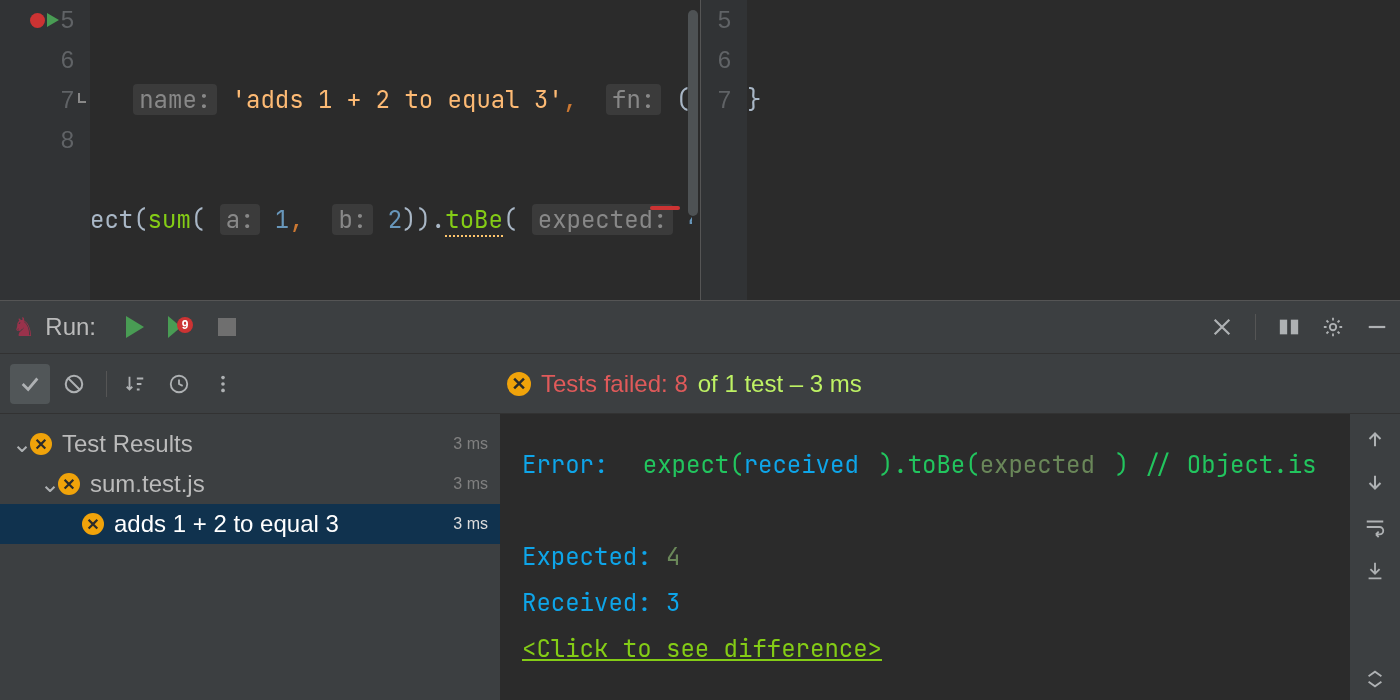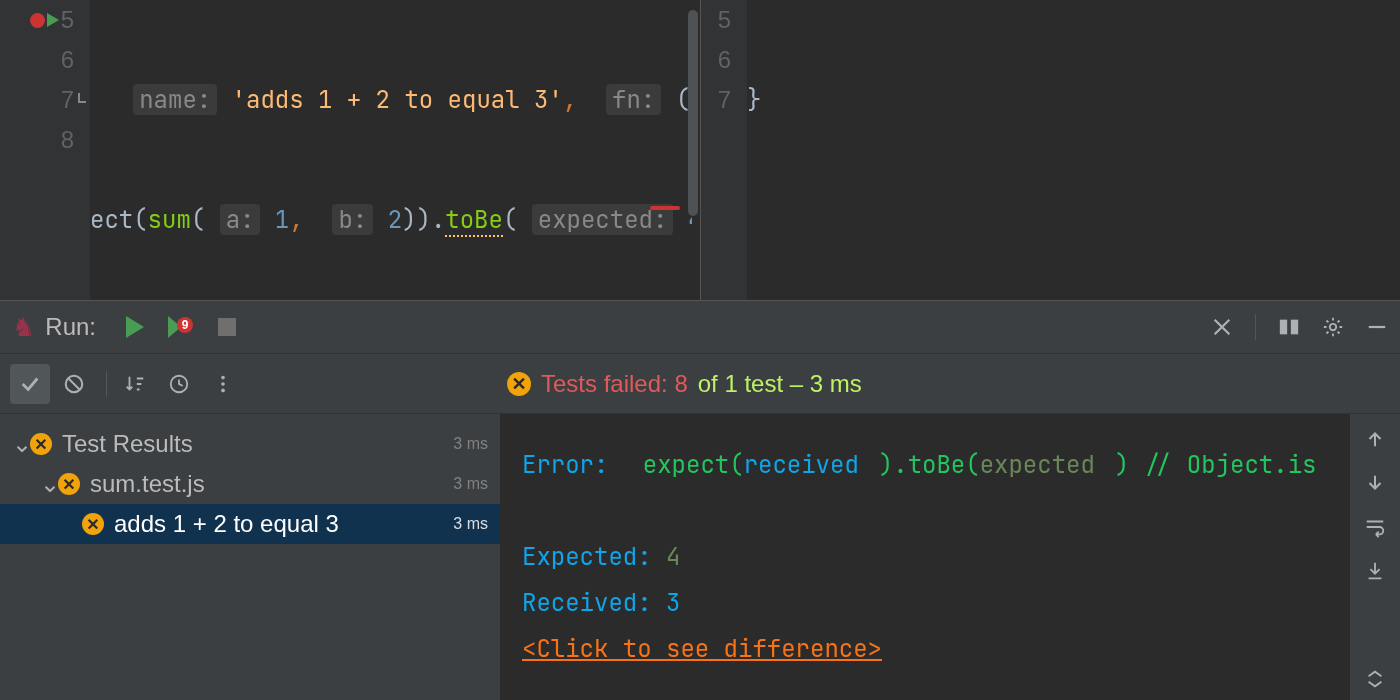--- a/index.html
+++ b/index.html
@@ -88,21 +88,21 @@
   .tree-row{height:40px;display:flex;align-items:center;padding:0 12px;cursor:pointer;}
   .tree-row .time{margin-left:auto;color:#808080;font-size:16px;}
   .tree-row.selected{background:#10324e;color:#fff;}
   .tree-row.selected .time{color:#ddd;}
   .chev{width:16px;display:inline-block;text-align:center;color:#aeb1b3;margin-right:2px;}
   .fail-icon{width:22px;height:22px;border-radius:50%;background:#f0a30a;display:inline-flex;align-items:center;justify-content:center;color:#2b2b2b;font-weight:bold;font-size:16px;margin-right:10px;flex-shrink:0;}
   .indent1{padding-left:40px;} .indent2{padding-left:82px;}
 
   .console{flex:1;background:#2b2b2b;padding:28px 22px;font-size:24px;line-height:46px;position:relative;}
   .console .red{color:#0ea5e9;} .console .green{color:#6a8759;} .console .def{color:#22c55e;margin-left:20px;}
-  .console .link{color:#f97316;text-decoration:underline;cursor:pointer;}
+  .console .link{color:#84cc16;text-decoration:underline;cursor:pointer;}
 
   .side-icons{width:50px;background:#3c3f41;display:flex;flex-direction:column;align-items:center;padding-top:14px;gap:22px;}
   .side-icons .ico{cursor:pointer;}
 </style>
 </head>
 <body>
 
 <div class="editor-area">
 
   <div class="pane-left">

